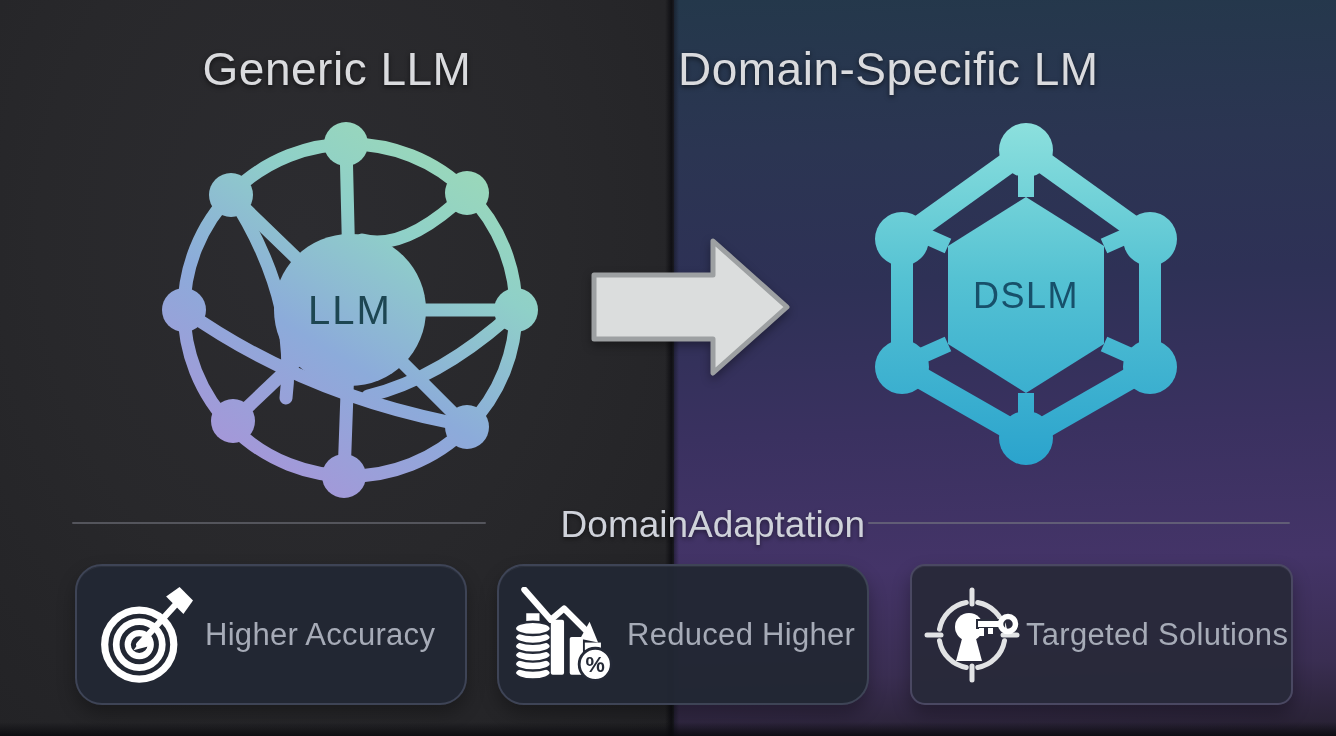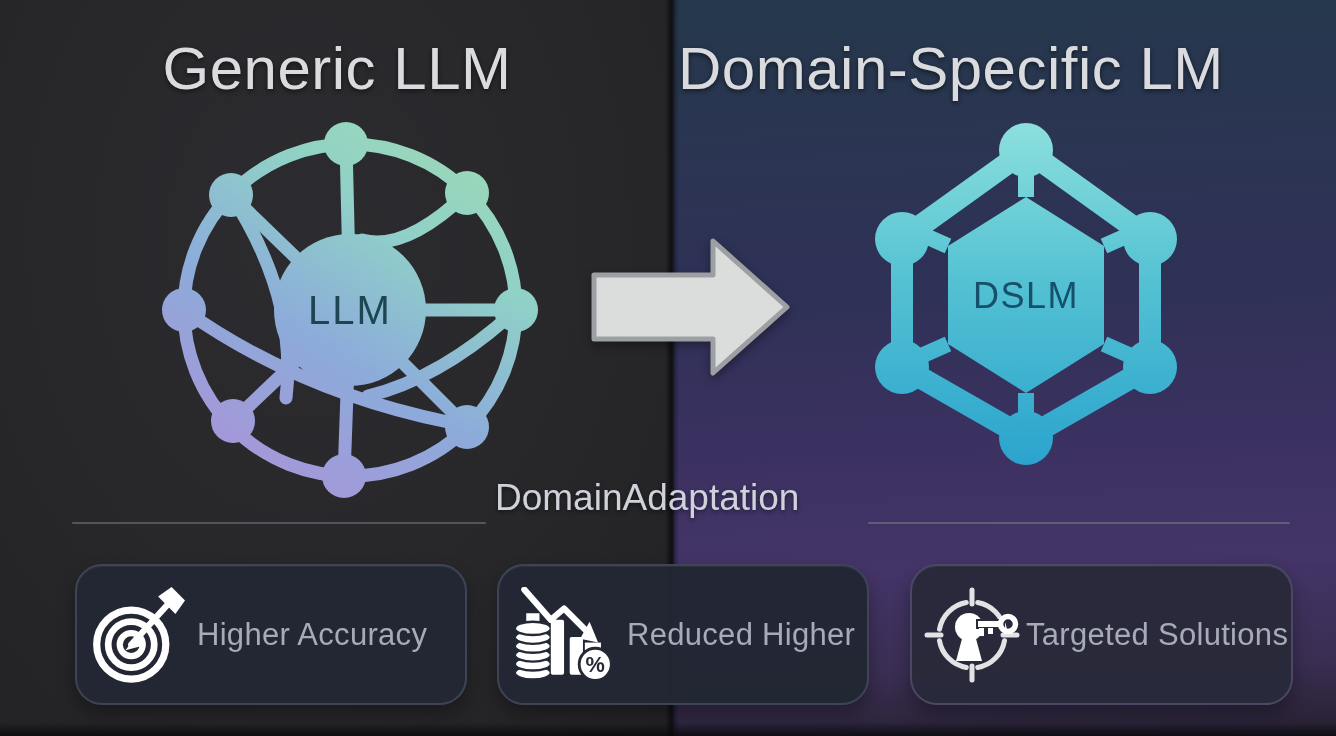--- a/index.html
+++ b/index.html
@@ -20,47 +20,47 @@
   .panel-divider{
     position:absolute;left:665px;top:0;width:14px;height:736px;
     background:linear-gradient(90deg, rgba(12,12,16,0) 0%, rgba(12,12,16,.85) 45%,
       rgba(16,18,28,.5) 65%, rgba(12,12,16,0) 100%);
   }
   .bottom-strip{
     position:absolute;left:0;bottom:0;width:100%;height:14px;
     background:linear-gradient(180deg, rgba(8,8,12,0), rgba(8,8,12,.8));
   }
   .title{
-    position:absolute;top:34px;font-size:60px;color:#dadbde;
+    position:absolute;top:42px;font-size:46px;color:#dadbde;
     text-shadow:0 2px 5px rgba(0,0,0,.55);letter-spacing:.5px;white-space:nowrap;
   }
   .title-left{left:0;width:674px;text-align:center;}
   .title-right{left:678px;width:658px;}
 
   .icon-net{position:absolute;left:150px;top:100px;}
   .icon-hex{position:absolute;left:861px;top:107px;}
   .icon-arrow{position:absolute;left:586px;top:235px;filter:drop-shadow(0 4px 5px rgba(0,0,0,.35));}
 
   .adapt-line{position:absolute;top:522px;height:2px;border-radius:1px;}
   .adapt-line.left{left:72px;width:414px;background:#54555c;}
   .adapt-line.right{left:868px;width:422px;background:#615d76;}
   .adapt-label{
-    position:absolute;left:495px;top:477px;width:370px;text-align:left;
+    position:absolute;left:495px;top:504px;width:370px;text-align:right;
     font-size:37px;color:#cfd2da;text-shadow:0 2px 4px rgba(0,0,0,.45);white-space:nowrap;
   }
 
   .card{
     position:absolute;top:564px;height:141px;border-radius:27px;box-sizing:border-box;
     background:rgba(34,39,52,.97);border:2px solid #3e4456;
     box-shadow:0 9px 18px rgba(0,0,0,.30), inset 0 1px 0 rgba(255,255,255,.05);
     display:flex;align-items:center;
   }
-  .card-1{left:75px; width:392px;padding-left:12px;gap:12px;}
+  .card-1{left:75px; width:392px;padding-left:20px;gap:12px;}
   .card-2{left:497px;width:372px;padding-left:14px;gap:10px;}
-  .card-3{left:910px;width:383px;padding-left:10px;gap:4px;background:rgba(40,41,58,.97);border-color:#4a4862;}
+  .card-3{left:910px;width:383px;padding-left:10px;gap:4px;background:rgba(40,41,58,.97);border-color:#4a4862;border-radius:15px;}
   .card-label{font-size:31px;color:#a6abb7;letter-spacing:.3px;white-space:nowrap;}
   .card svg{flex:0 0 auto;}
 </style>
 </head>
 <body>
 
 <div class="stage">
 
   <div class="panel-left"></div>
   <div class="panel-right"></div>

